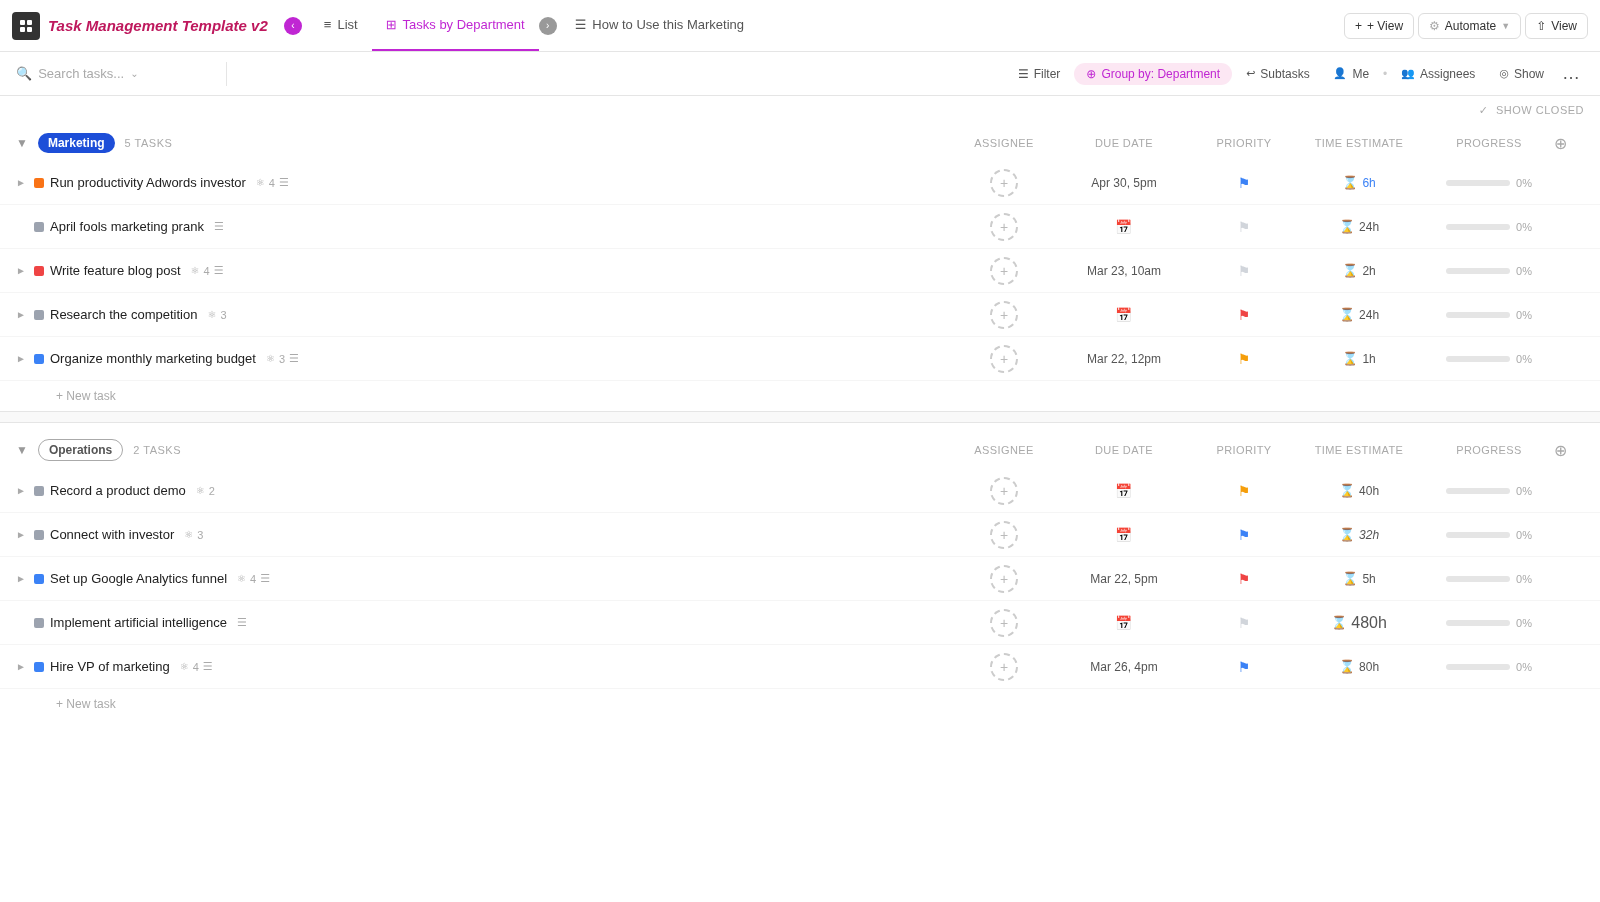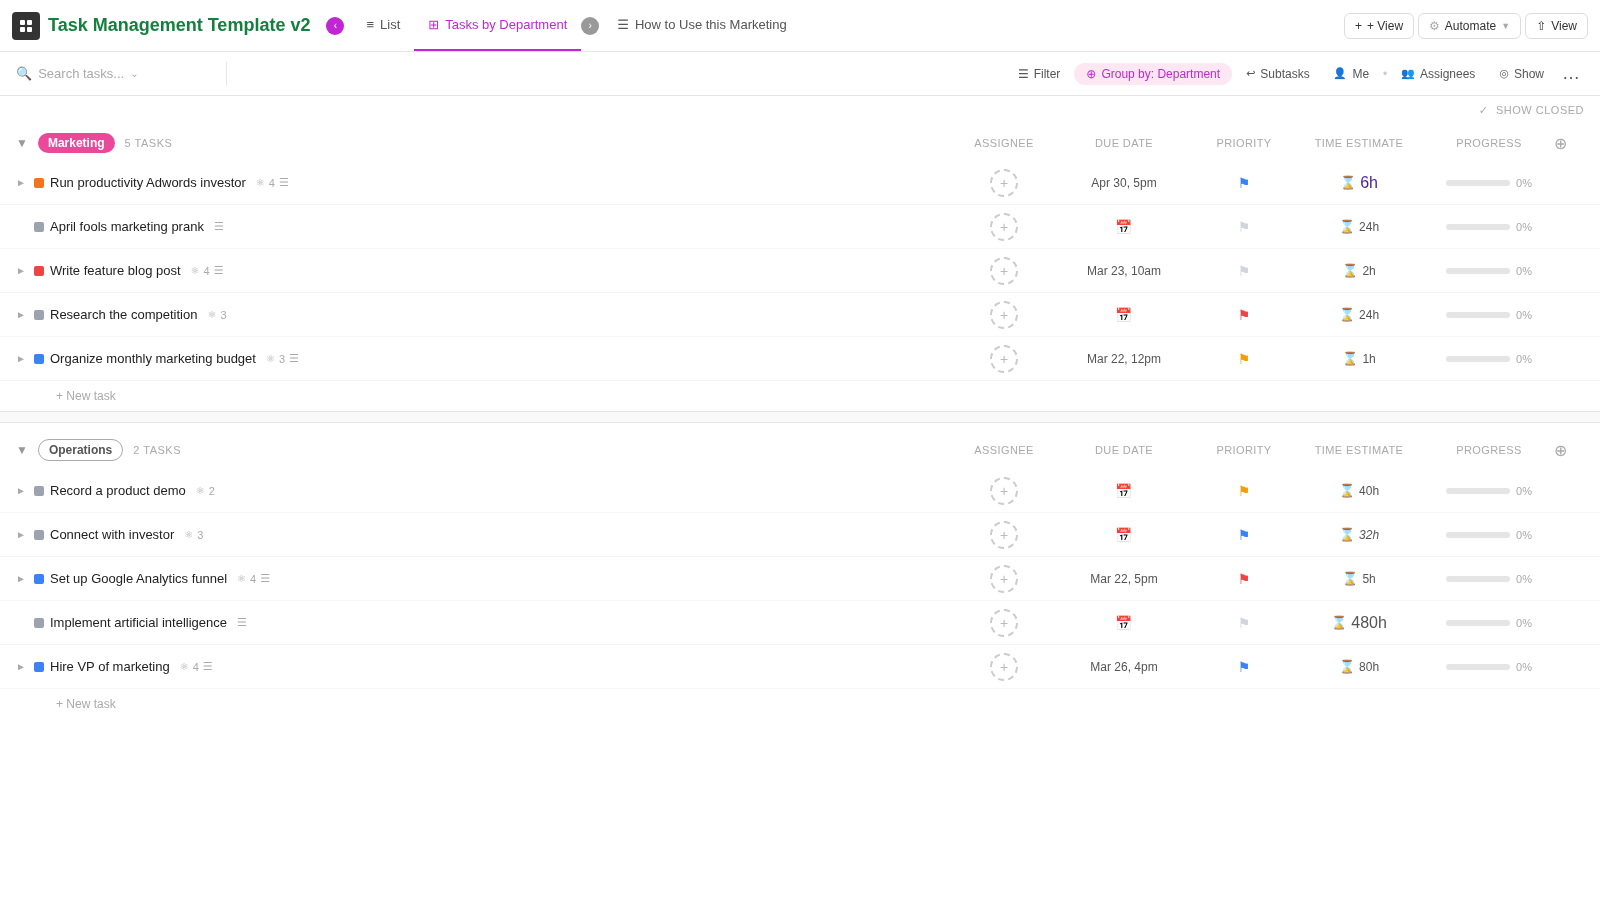--- a/index.html
+++ b/index.html
@@ -1,21 +1,21 @@
 <!DOCTYPE html>
 <html><head>
   <meta charset="utf-8">
   <style>
     * { box-sizing: border-box; margin: 0; padding: 0; }
     body { font-family: -apple-system, BlinkMacSystemFont, 'Segoe UI', sans-serif; font-size: 13px; color: #333; background: #fff; overflow-x: hidden; }
 
     
     .top-bar { display: flex; align-items: center; height: 52px; border-bottom: 1px solid #e5e5e5; padding: 0 12px; gap: 8px; }
     .app-icon { width: 28px; height: 28px; background: #333; border-radius: 4px; display: flex; align-items: center; justify-content: center; color: #fff; font-size: 10px; flex-shrink: 0; }
-    .app-title { font-weight: 700; font-size: 18px; color: #15803d; margin-right: 8px; white-space: nowrap; }
+    .app-title { font-weight: 700; font-size: 15px; color: #be185d; margin-right: 8px; white-space: nowrap; font-style: italic; }
     .nav-tabs { display: flex; align-items: center; height: 100%; gap: 0; }
     .nav-tab { display: flex; align-items: center; gap: 6px; padding: 0 14px; height: 100%; font-size: 13px; color: #555; cursor: pointer; border-bottom: 2px solid transparent; white-space: nowrap; }
     .nav-tab.active { color: #c026d3; border-bottom: 2px solid #c026d3; font-weight: 500; }
     .top-actions { display: flex; align-items: center; gap: 4px; margin-left: auto; }
     .top-btn { display: flex; align-items: center; gap: 5px; padding: 5px 10px; border-radius: 6px; border: 1px solid #ddd; background: #fff; cursor: pointer; font-size: 12px; color: #333; white-space: nowrap; }
     .top-btn.share { background: #fff; }
     .arrow-nav { width: 18px; height: 18px; border-radius: 50%; background: #c026d3; display: inline-flex; align-items: center; justify-content: center; color: #fff; font-size: 10px; cursor: pointer; }
     .gray-circle { width: 18px; height: 18px; border-radius: 50%; background: #999; display: inline-flex; align-items: center; justify-content: center; color: #fff; font-size: 10px; cursor: pointer; }
 
     
@@ -161,21 +161,21 @@
   <span>
     <span class="check">✓</span>
     <span>SHOW CLOSED</span>
   </span>
 </div>
 
 <div id="groups-container">
     <div class="group-section">
     <div class="group-header">
       <span class="collapse-btn">▼</span>
-      <span class="group-badge" style="background:#ec4899; border:none; color:#fff;">Marketing</span>
+      <span class="group-badge" style="background:#1d4ed8; border:none; color:#fff;">Marketing</span>
       <span class="group-tasks-count">5 TASKS</span>
 
       <div style="display:flex; align-items:center; margin-left:auto; gap:0;">
         <div style="width:100px; text-align:center; font-size:11px; color:#aaa; letter-spacing:0.4px; font-weight:500;">ASSIGNEE</div>
         <div style="width:140px; text-align:center; font-size:11px; color:#aaa; letter-spacing:0.4px; font-weight:500;">DUE DATE</div>
         <div style="width:100px; text-align:center; font-size:11px; color:#aaa; letter-spacing:0.4px; font-weight:500;">PRIORITY</div>
         <div style="width:130px; text-align:center; font-size:11px; color:#aaa; letter-spacing:0.4px; font-weight:500;">TIME ESTIMATE</div>
         <div style="width:130px; text-align:center; font-size:11px; color:#aaa; letter-spacing:0.4px; font-weight:500;">PROGRESS</div>
         <div style="width:30px;">
           <span style="color:#aaa; font-size:16px; cursor:pointer;">⊕</span>
@@ -199,21 +199,21 @@
         </div>
       </div>
       <div class="date-cell">
         <span style="font-size:12px;color:#555;">Apr 30, 5pm</span>
       </div>
       <div class="priority-cell">
         <span class="flag" style="color:#3b82f6;">⚑</span>
       </div>
       <div class="time-cell">
         <span style="color:#ccc;font-size:13px;">⌛</span>
-        <span style="font-size:16px;color:#4c1d95;">6h</span>
+        <span style="font-size:12px;color:#3b82f6;">6h</span>
       </div>
       <div class="progress-cell">
         <div class="progress-bar-wrap">
           <div class="progress-bar-fill" style="width:0%;"></div>
         </div>
         <span class="progress-pct">0%</span>
       </div>
       <div style="width:30px;"></div>
     </div>
       <div class="task-row" style="grid-template-columns: 1fr 100px 140px 100px 130px 130px 30px;">

